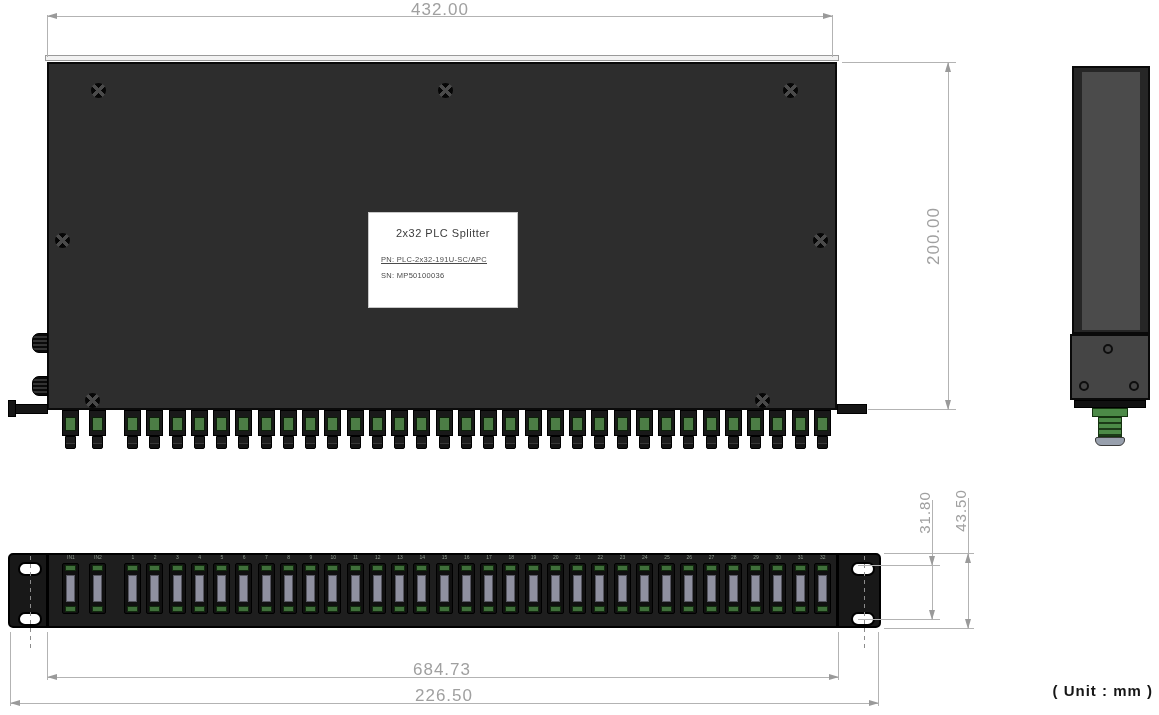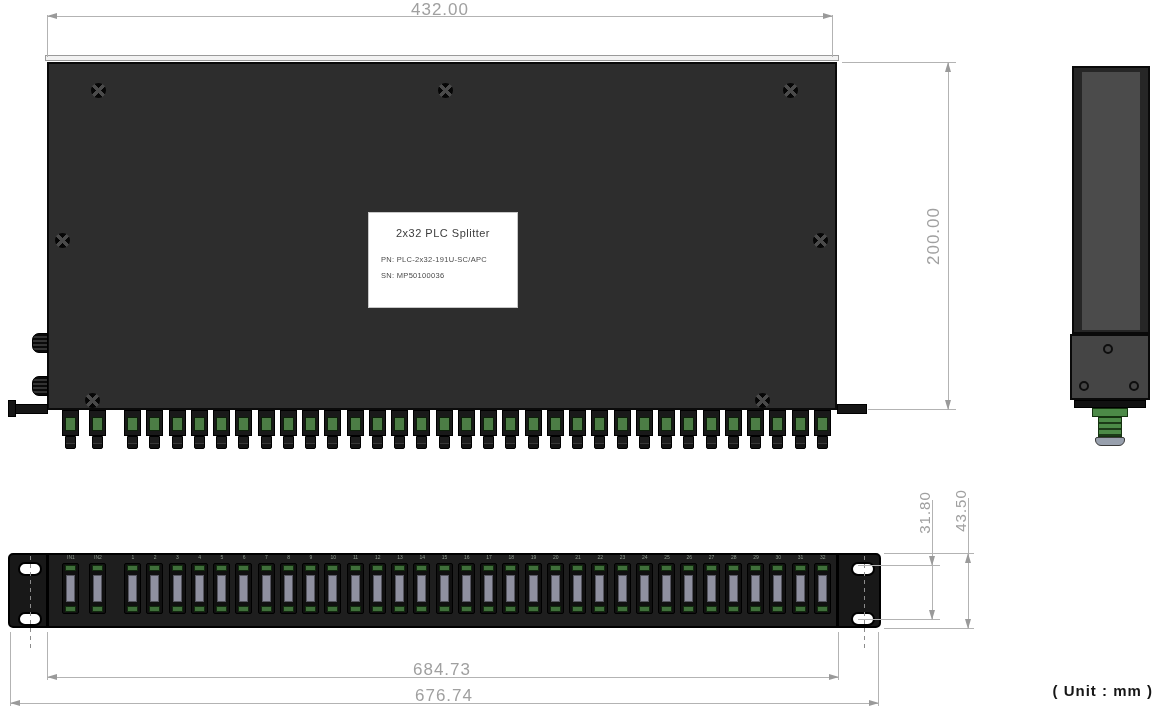--- a/index.html
+++ b/index.html
@@ -25,21 +25,21 @@
   .screw{position:absolute;width:15px;height:15px;border-radius:50%;background-color:#060606;
          background-image:linear-gradient(45deg,transparent 42%,#4a4a4a 42%,#4a4a4a 58%,transparent 58%),
                           linear-gradient(-45deg,transparent 42%,#4a4a4a 42%,#4a4a4a 58%,transparent 58%);}
   .thumbscrew{position:absolute;left:32px;width:16px;height:20px;background:#131313;
               border:1px solid #000;border-radius:7px 0 0 7px;box-sizing:border-box;
               background-image:repeating-linear-gradient(0deg,#0a0a0a 0 2px,#333 2px 4px);}
   .ear-bar{position:absolute;background:#161616;border:1px solid #000;box-sizing:border-box;}
   .devlabel{position:absolute;left:368px;top:196px;width:150px;height:96px;background:#fff;
             border:1px solid #c8c8c8;box-sizing:border-box;margin-top:16px;}
   .devlabel .t{margin-top:14px;text-align:center;font-size:11px;color:#3c3c3c;letter-spacing:.5px;}
-  .devlabel .pn{margin:16px 0 0 12px;font-size:7.5px;color:#4a4a4a;letter-spacing:.3px;}
+  .devlabel .pn{margin:16px 0 0 12px;font-size:7.5px;color:#4a4a4a;letter-spacing:.3px;text-decoration:underline;}
   .devlabel .sn{margin:7px 0 0 12px;font-size:7.5px;color:#4a4a4a;letter-spacing:.3px;}
 
   .tconn{position:absolute;top:410px;width:17px;height:40px;}
   .tc-head{position:absolute;left:0;top:0;width:17px;height:26px;background:#191919;
            border:1px solid #000;box-sizing:border-box;}
   .tc-green{position:absolute;left:2px;top:6px;width:11px;height:14px;background:#4c7d45;border:1px solid #0c2009;box-sizing:border-box;}
   .tc-boot{position:absolute;left:3px;top:26px;width:11px;height:13px;background:#1d1d1d;
            border:1px solid #000;border-radius:0 0 2px 2px;box-sizing:border-box;
            background-image:linear-gradient(180deg,#1d1d1d 0 55%,#3a3a3a 55% 65%,#151515 65%);}
 
@@ -587,17 +587,17 @@
     <div class="dl" style="left:47px;top:677px;width:791px;height:1px;"></div>
     <div class="arr arr-l" style="left:47px;top:674px;"></div>
     <div class="arr arr-r" style="left:829px;top:674px;"></div>
     <div class="dimtxt" style="left:392px;top:660px;width:100px;">684.73</div>
 
     <div class="ext" style="left:10px;top:632px;width:1px;height:74px;"></div>
     <div class="ext" style="left:878px;top:632px;width:1px;height:74px;"></div>
     <div class="dl" style="left:10px;top:703px;width:868px;height:1px;"></div>
     <div class="arr arr-l" style="left:10px;top:700px;"></div>
     <div class="arr arr-r" style="left:869px;top:700px;"></div>
-    <div class="dimtxt" style="left:394px;top:686px;width:100px;">676.74</div>
+    <div class="dimtxt" style="left:394px;top:686px;width:100px;">226.50</div>
   </div>
 
   <div class="unitnote">( Unit :  mm )</div>
 </div>
 
 </body></html>

